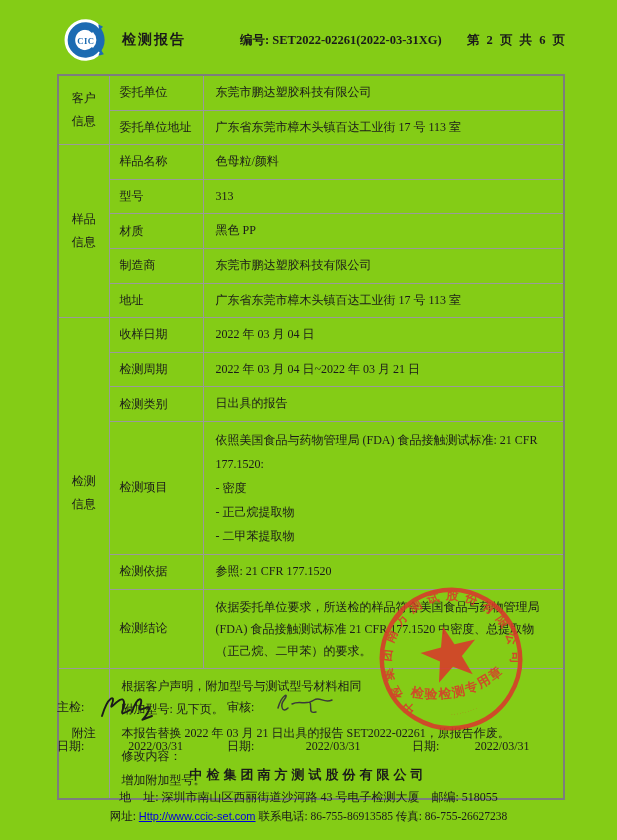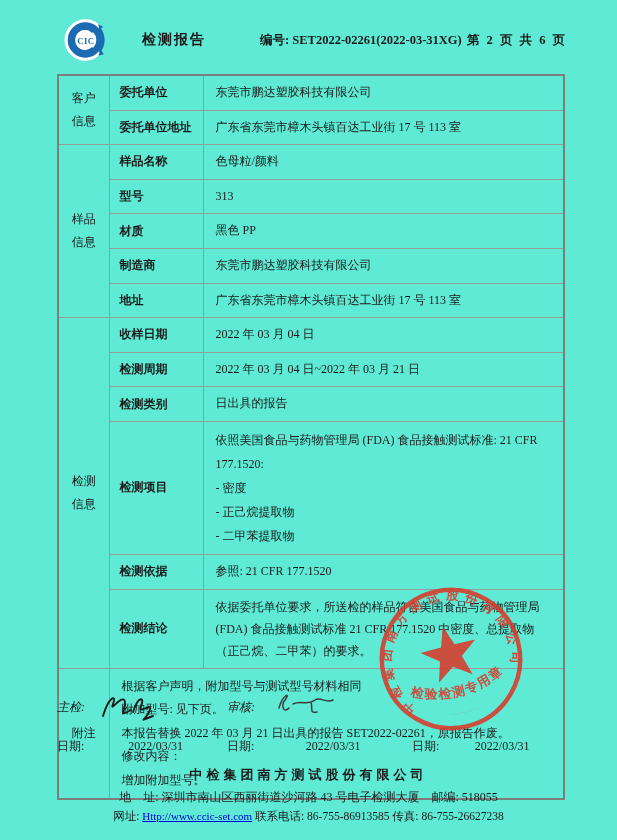--- a/index.html
+++ b/index.html
@@ -1,60 +1,60 @@
 <!DOCTYPE html>
 <html><head>
 <meta charset="utf-8">
 <style>
   * { margin:0; padding:0; box-sizing:border-box; }
   html,body { background:#fff; }
   .page {
-    position:relative; width:617px; height:840px; background:#5eead4;
+    position:relative; width:617px; height:840px; background:#84cc16;
     font-family:"Liberation Serif","DejaVu Serif",serif; color:#1a1a1a;
     overflow:hidden;
     padding-left:37px;
   }
   
   .hdr { position:absolute; top:16px; left:60px; right:50px; height:48px;
          display:flex; align-items:center; }
   .hdr .logo { width:50px; height:44px; flex:0 0 auto; }
-  .hdr .title { font-size:14px; font-weight:bold; margin-left:32px; letter-spacing:2px; }
+  .hdr .title { font-size:14px; font-weight:bold; margin-left:12px; letter-spacing:2px; }
   .hdr .rno { font-size:12.5px; font-weight:bold; margin-left:54px; white-space:nowrap; }
   .hdr .pginfo { font-size:12.5px; font-weight:bold; margin-left:auto; letter-spacing:2px; white-space:nowrap; }
   
   table.rpt { position:absolute; top:74px; left:57px; width:508px;
               border-collapse:collapse; font-size:12px; table-layout:fixed; }
   table.rpt td { border:1px solid #9a9a9a; vertical-align:middle; }
   table.rpt { border:2px solid #7d7d7d; }
   td.sec { width:51px; text-align:center; white-space:pre-line; line-height:1.9;margin-left:24px; }
-  td.fld { width:94px; padding:6px 4px 6px 10px;font-weight:bold; }
+  td.fld { width:94px; padding:6px 4px 6px 10px; }
   td.val { padding:6px 8px 6px 12px; line-height:1.8; }
   .prelines { white-space:pre-line;margin-left:46px; }
   tr.h33 td { height:33px; }
   tr.h25 td { height:26px; }
   td.notesval { line-height:1.95; padding:6px 8px 6px 12px; }
   
   .stamp { position:absolute; left:372px; top:580px; width:158px; height:158px;
            opacity:.88; z-index:2; transform:rotate(-14deg); pointer-events:none; }
   
   .sigrow { position:absolute; top:688px; left:57px; width:508px; z-index:3;
             display:grid; grid-template-columns:170px 185px 153px; font-size:12px; }
   .sigcell { display:flex; align-items:center; }
-  .sigcell .lbl { font-weight:normal; white-space:nowrap;font-style:italic; }
+  .sigcell .lbl { font-weight:normal; white-space:nowrap; }
   .sigcell svg { margin-left:8px; }
   .daterow { position:absolute; top:738px; left:57px; width:508px; z-index:3;
              display:grid; grid-template-columns:170px 185px 153px; font-size:12px; }
   .datecell { display:flex; align-items:center; }
   .datecell .dval { flex:1; text-align:center; }
   
   .ftr { position:absolute; top:766px; left:0; width:100%; text-align:center; z-index:1; }
   .ftr .co { font-size:13px; font-weight:bold; letter-spacing:4px; }
   .ftr .l2 { font-size:12px; margin-top:5px; }
   .ftr .l3 { font-size:11.5px; margin-top:3px; }
-  .ftr a.url { color:#0000dd; text-decoration:underline; font-family:Liberation Serif, serif; font-size:11px; }
+  .ftr a.url { color:#0000dd; text-decoration:underline; font-family:Liberation Sans, sans-serif; font-size:11px; }
 </style>
 </head>
 <body>
 
 <div class="page">
 
   <div class="hdr">
     <svg class="logo" viewBox="0 0 60 56">
       <circle cx="30" cy="28" r="25" fill="#1c6bb2"></circle>
       <path d="M 49,12 A 24.5,24.5 0 1 0 49,44" fill="none" stroke="#ffffff" stroke-width="4"></path>

